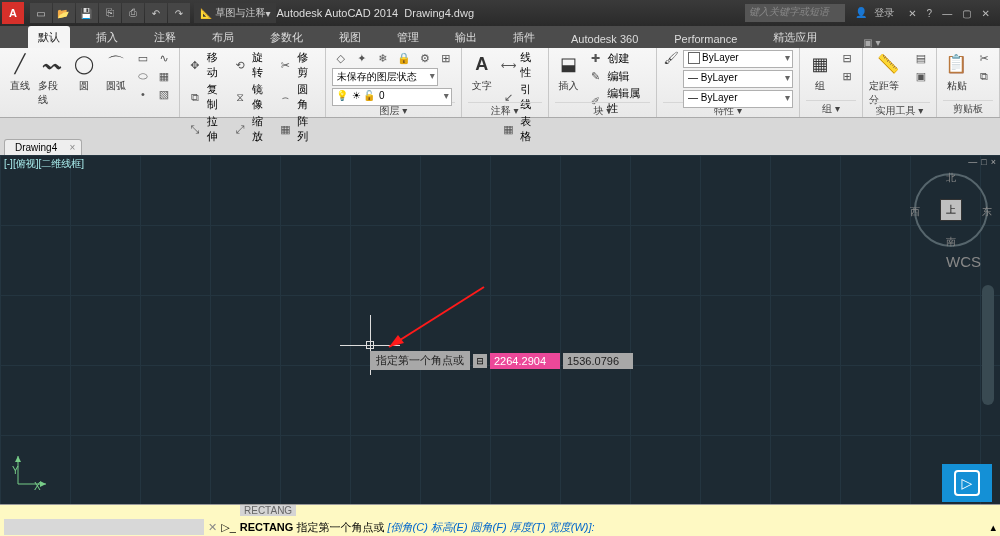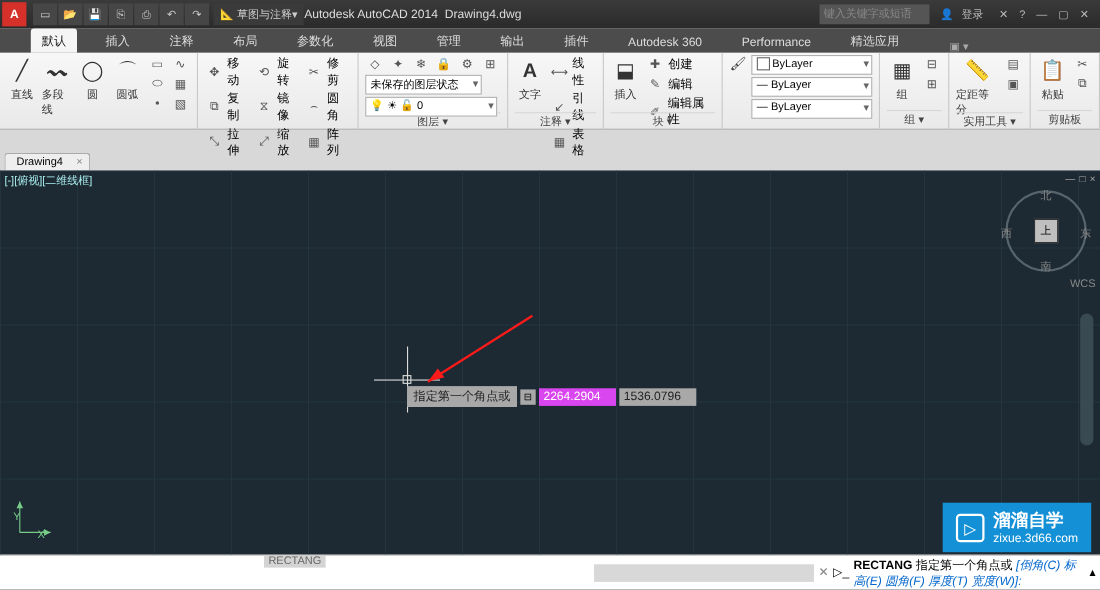--- a/index.html
+++ b/index.html
@@ -5,21 +5,21 @@
 * { margin:0; padding:0; box-sizing:border-box; font-family:"Microsoft YaHei",Arial,sans-serif; }
 body { width:1000px; height:536px; background:#e8e8e8; overflow:hidden; position:relative; font-size:11px; }
 
 
 .titlebar { height:26px; background:linear-gradient(#3a3a3a,#2a2a2a); display:flex; align-items:center; color:#ccc; }
 .app-icon { width:22px; height:22px; background:#d6302a; margin:2px; display:flex; align-items:center; justify-content:center; color:#fff; font-weight:bold; }
 .qat { display:flex; gap:1px; padding:0 4px; }
 .qat-btn { width:22px; height:20px; background:#464646; display:flex; align-items:center; justify-content:center; color:#ccc; font-size:10px; }
 .qat-btn.save { color:#7ab8ff; }
 .title-center { flex:1; text-align:left; font-size:11px; color:#ddd; }
-.title-search { width:100px; height:18px; background:#555; margin-right:6px; color:#888; font-size:10px; padding:1px 4px; }
+.title-search { width:100px; height:18px; background:#555; margin-right:6px; color:#888; font-size:10px; padding:1px 4px; font-style:italic; }
 .title-right { display:flex; gap:2px; align-items:center; padding-right:6px; color:#bbb; font-size:10px; }
 .title-right span { padding:0 4px; }
 
 
 .ribbon-tabs { height:22px; background:#4c4c4c; display:flex; align-items:flex-end; padding-left:28px; gap:16px; }
 .rtab { padding:4px 10px 3px; color:#ddd; font-size:11px; cursor:default; }
 .rtab.active { background:#f5f5f5; color:#222; border-radius:3px 3px 0 0; }
 .menu-ext { color:#aaa; font-size:10px; margin-left:20px; }
 
 
@@ -46,21 +46,21 @@
 .canvas { position:relative; height:349px; background:#1d2a33; overflow:hidden; }
 .viewlabel { position:absolute; top:2px; left:4px; color:#aee; font-size:10px; }
 .wctrl { position:absolute; top:2px; right:4px; color:#aaa; font-size:9px; display:flex; gap:4px; }
 .grid { position:absolute; inset:0; background-image:linear-gradient(#243540 1px,transparent 1px),linear-gradient(90deg,#243540 1px,transparent 1px); background-size:70px 70px; }
 .crosshair-v { position:absolute; width:1px; height:60px; background:#ddd; left:370px; top:160px; }
 .crosshair-h { position:absolute; height:1px; width:60px; background:#ddd; left:340px; top:190px; }
 .cursor-box { position:absolute; width:8px; height:8px; border:1px solid #ddd; left:366px; top:186px; }
 .dyn-input { position:absolute; left:370px; top:196px; display:flex; gap:3px; align-items:center; }
 .dyn-prompt { background:#a8a8a8; color:#222; padding:2px 6px; font-size:11px; }
 .dyn-field { padding:2px 4px; font-size:11px; width:70px; }
-.dyn-field.sel { background:#d946ef; color:#fff; }
+.dyn-field.sel { background:#ec4899; color:#fff; }
 .dyn-field.norm { background:#a8a8a8; color:#222; }
 .dyn-icon { width:14px; height:14px; background:#a8a8a8; display:flex; align-items:center; justify-content:center; font-size:9px; }
 
 
 .arrow-line { position:absolute; left:374px; top:130px; width:120px; height:70px; pointer-events:none; }
 
 
 .navcube { position:absolute; right:12px; top:18px; width:74px; height:74px; }
 .navcube .ring { position:absolute; inset:0; border:2px solid #56656c; border-radius:50%; }
 .navcube .face { position:absolute; left:26px; top:26px; width:22px; height:22px; background:#bfbfbf; border:1px solid #333; display:flex; align-items:center; justify-content:center; font-size:10px; }
@@ -72,21 +72,21 @@
 .ucs .axX { position:absolute; bottom:-2px; left:22px; }
 
 
 .navslider { position:absolute; right:6px; top:130px; width:12px; height:120px; background:#394a52; border-radius:6px; }
 
 
 .watermark { position:absolute; right:8px; bottom:2px; background:#1490d6; color:#fff; padding:6px 12px; font-size:14px; display:flex; align-items:center; gap:8px; }
 .watermark .logo { width:26px; height:26px; border:2px solid #fff; border-radius:4px; display:flex; align-items:center; justify-content:center; }
 
 
-.cmdarea { height:32px; background:#ffffff; border-top:1px solid #999; display:flex; }
+.cmdarea { height:32px; background:#fef9c3; border-top:1px solid #999; display:flex; flex-direction:column; }
 .cmd-hist { font-size:10px; color:#666; padding:0 240px 0 240px; height:14px; }
 .cmd-hist .rectlabel { background:#d4d4d4; padding:0 4px; }
 .cmd-line { display:flex; align-items:center; font-size:11px; padding:0 4px; gap:4px; }
 .cmd-handle { width:200px; height:16px; background:#d8d8d8; }
 .cmd-x { color:#888; }
 .cmd-text { flex:1; }
 .cmd-text .kw { color:#0066cc;font-style:italic; }
 
 
 .layouttabs { height:18px; background:#e8e8e8; display:flex; align-items:center; font-size:10px; }
@@ -277,20 +277,21 @@
     <div class="panel-body">
       <div class="pbtn small">
           <div class="ico">🖌</div>
         </div>
       <div class="col">
         <div class="combo" style="width:110px"><span class="swatch"></span><span>ByLayer</span></div>
         <div class="combo" style="width:110px">— <span>ByLayer</span></div>
         <div class="combo" style="width:110px">— <span>ByLayer</span></div>
       </div>
     </div>
+    <div class="panel-label">特性 ▾</div>
   </div>
 
   <div class="panel">
     <div class="panel-body">
       <div class="pbtn">
           <div class="ico">▦</div>
           <span>组</span>
         </div>
       <div class="col">
           <div class="mini">⊟</div>
@@ -359,41 +360,37 @@
   </svg>
 
   <div class="navcube">
     <div class="ring"></div>
     <div class="face">上</div>
     <div class="dir" style="top:-2px;left:32px">北</div>
     <div class="dir" style="bottom:-2px;left:32px">南</div>
     <div class="dir" style="top:32px;left:-4px">西</div>
     <div class="dir" style="top:32px;right:-4px">东</div>
   </div>
-  <div style="position:absolute;right:4px;top:98px;color:#888;font-size:10px">WCS</div>
+  <div style="position:absolute;right:19px;top:98px;color:#888;font-size:15px">WCS</div>
 
   <div class="navslider"></div>
 
   <div class="ucs">
     <svg width="40" height="40" style="position:absolute;bottom:0;left:0">
       <line x1="6" y1="34" x2="6" y2="6" stroke="#7c8" stroke-width="1"></line>
       <line x1="6" y1="34" x2="34" y2="34" stroke="#7c8" stroke-width="1"></line>
       <polygon points="6,6 3,12 9,12" fill="#7c8"></polygon>
       <polygon points="34,34 28,31 28,37" fill="#7c8"></polygon>
     </svg>
     <span class="axY">Y</span>
     <span class="axX">X</span>
   </div>
 
   <div class="watermark">
     <div class="logo">▷</div>
-    <div>
-      <div style="font-size:16px;font-weight:bold">溜溜自学</div>
-      <div style="font-size:11px">zixue.3d66.com</div>
-    </div>
   </div>
 </div>
 
 <div class="cmdarea">
   <div class="cmd-hist"><span class="rectlabel">RECTANG</span></div>
   <div class="cmd-line">
     <div class="cmd-handle"></div>
     <span class="cmd-x">✕</span>
     <span>▷_</span>
     <div class="cmd-text">

